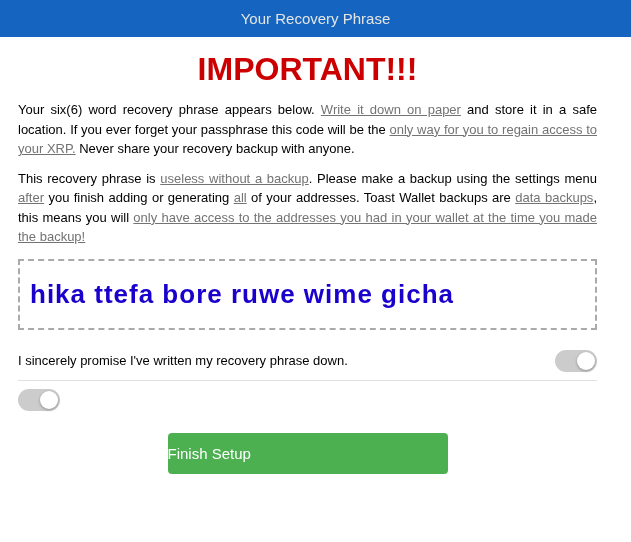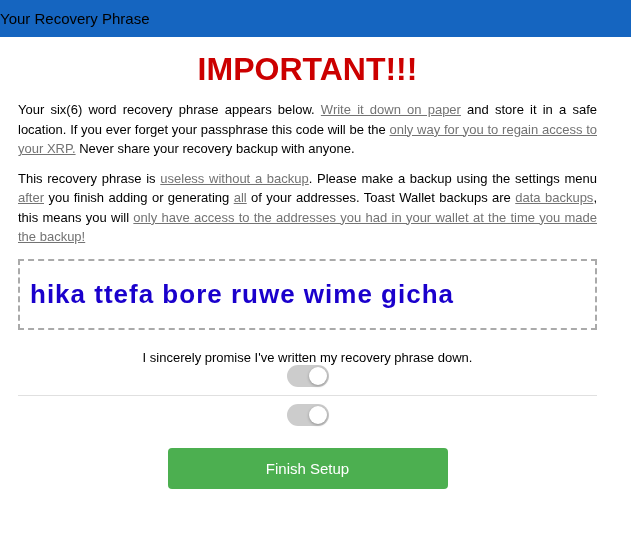--- a/index.html
+++ b/index.html
@@ -5,22 +5,22 @@
     * { box-sizing: border-box; margin: 0; padding: 0; }
     body {
       font-family: Arial, sans-serif;
       width: 631px;
       height: 542px;
       background: #fff;
       overflow: hidden;
     }
     .header {
       background: #1565c0;
-      color: #000000;
-      text-align: left;
+      color: #e5e5e5;
+      text-align: center;
       padding: 10px 0;
       font-size: 15px;
       font-weight: normal;
     }
     .content {
       padding: 14px 34px 10px 18px;
     }
     .important-title {
       color: #cc0000;
       font-size: 32px;
@@ -51,21 +51,20 @@
       color: #1a00cc;
       letter-spacing: 1px;
     }
     .toggle-row {
       display: flex;
       align-items: center;
       justify-content: space-between;
       padding: 8px 0;
       border-top: 1px solid #e0e0e0;
       font-size: 13px;
-      flex-direction: column;
     }
     .toggle-row:first-of-type {
       border-top: none;
     }
     .toggle {
       width: 42px;
       height: 22px;
       background: #ccc;
       border-radius: 11px;
       position: relative;
@@ -87,21 +86,21 @@
       display: block;
       margin: 14px auto 0 auto;
       background: #4caf50;
       color: white;
       border: none;
       border-radius: 4px;
       padding: 12px 0;
       width: 280px;
       font-size: 15px;
       cursor: pointer;
-      text-align: center;
+      text-align: left;
     }
     .toggle-section {
       margin-top: 4px;
     }
   </style>
 </head>
 <body>
 
 <div class="header">
   <span>Your Recovery Phrase</span>

